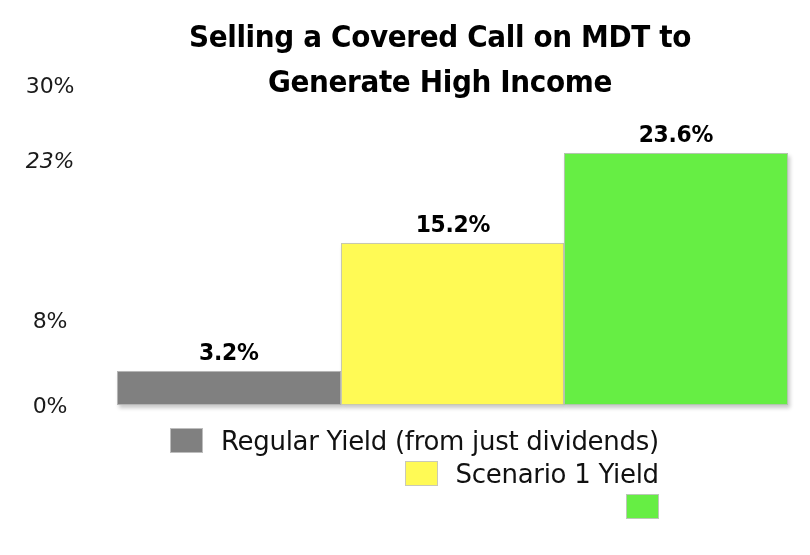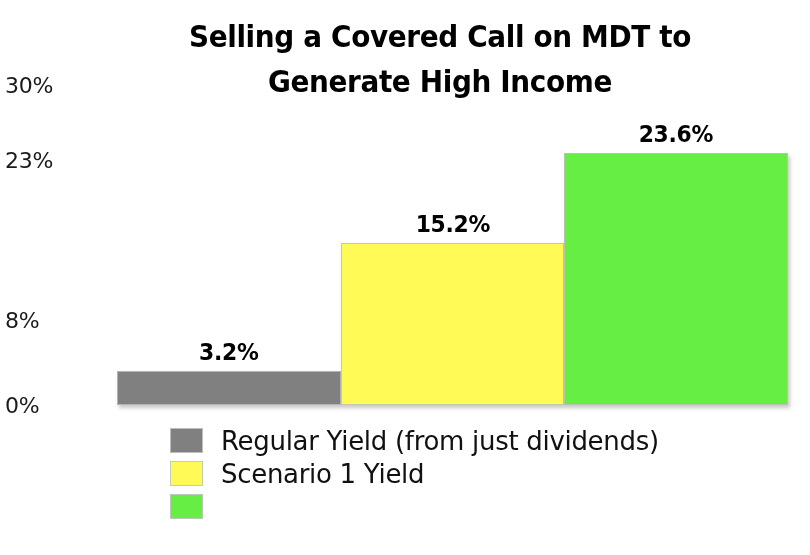--- a/index.html
+++ b/index.html
@@ -54,21 +54,21 @@
     position: absolute;
     left: 0;
     top: 0;
     width: 117px;
     height: 555px;
   }
   .y-tick-label {
     position: absolute;
     right: 22px;
     width: 90px;
-    text-align: left;
+    text-align: center;
     font-family: "DejaVu Sans", "Liberation Sans", sans-serif;
     font-size: 22px;
     font-weight: normal;
     color: #1a1a1a;
     transform: translateY(-50%);
     letter-spacing: -0.2px;
   }
 
   
   .bar {
@@ -96,20 +96,21 @@
   
   .legend {
     position: absolute;
     left: 170px;
     top: 424px;
   }
   .legend-row {
     display: flex;
     align-items: center;
     height: 33px;
+    justify-content: flex-end;
   }
   .legend-swatch {
     width: 33px;
     height: 25px;
     box-sizing: border-box;
     border: 1px solid rgba(195,195,195,0.9);
     flex: 0 0 auto;
   }
   .legend-label {
     margin-left: 18px;
@@ -125,21 +126,21 @@
 <body>
 
 <div id="chart-root">
 
   <div class="chart-title">Selling a Covered Call on MDT to
 Generate High Income</div>
 
   <div class="y-axis">
       <div class="y-tick-label" style="top: 405px;">0%</div>
       <div class="y-tick-label" style="top: 319.667px;">8%</div>
-      <div class="y-tick-label" style="top: 159.667px;">23%</div>
+      <div class="y-tick-label" style="top: 159.667px; font-style: italic;">23%</div>
       <div class="y-tick-label" style="top: 85px;">30%</div>
     </div>
 
   <div class="plot-area">
       <div class="bar" style="left: 0px; width: 223.667px; height: 34.1333px; background: rgb(128, 128, 128);"></div>
       <div class="bar-label" style="left: 0px; width: 223.667px; bottom: 40.1333px;">3.2%</div>
       <div class="bar" style="left: 223.667px; width: 223.667px; height: 162.133px; background: rgb(255, 250, 85);"></div>
       <div class="bar-label" style="left: 223.667px; width: 223.667px; bottom: 168.133px;">15.2%</div>
       <div class="bar" style="left: 447.333px; width: 223.667px; height: 251.733px; background: rgb(102, 238, 68);"></div>
       <div class="bar-label" style="left: 447.333px; width: 223.667px; bottom: 257.733px;">23.6%</div>

